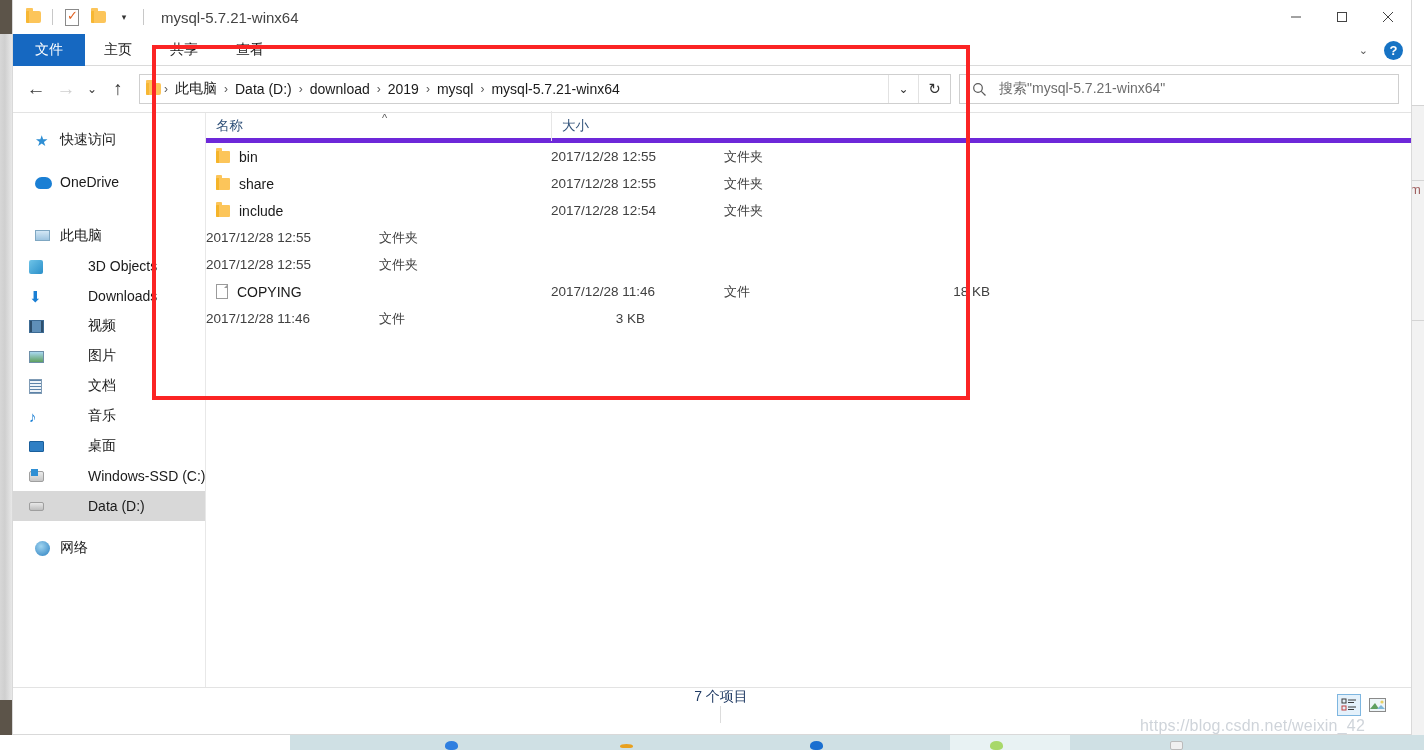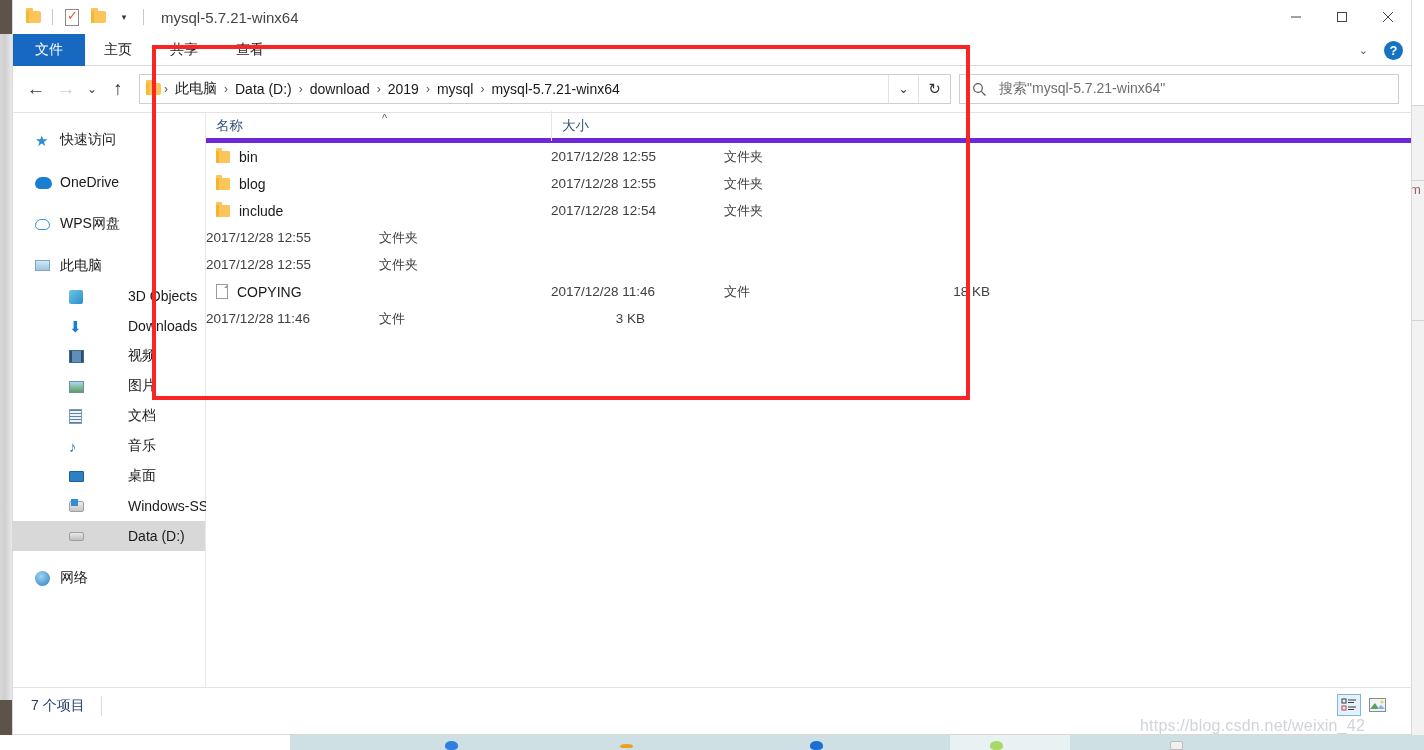--- a/index.html
+++ b/index.html
@@ -196,21 +196,21 @@
     display: flex; height: 575px; border-top: 1px solid #e3e3e3;
   }
   #sidebar {
     width: 193px; flex: 0 0 193px; padding-top: 12px; background: #fff;
     border-right: 1px solid #e8e8e8; position: relative;
   }
   .nav-item {
     height: 30px; display: flex; align-items: center; gap: 8px;
     font-size: 14px; color: #1a1a1a; padding-left: 22px; white-space: nowrap;
   }
-  .nav-item.child { padding-left: 56px; gap: 42px; }
+  .nav-item.child { padding-left: 16px; gap: 42px; }
   .nav-item.selected { background: #d8d8d8; }
   .nav-gap { height: 12px; }
   .nav-ico { width: 17px; height: 17px; flex: 0 0 17px; position: relative; }
 
   
   .ico-star { color:#2f8fd4; font-size:15px; line-height:17px; }
   .ico-onedrive { width:17px; height:12px; background:#1a7fd4; border-radius: 9px 9px 7px 7px; margin-top:3px; }
   .ico-wps { width:15px; height:11px; border:1.5px solid #2f8fd4; border-radius: 8px 8px 6px 6px; margin-top:3px; }
   .ico-pc { width:15px; height:11px; background: linear-gradient(#d3e7f5,#9dc4e0); border:1px solid #7fa7c2; margin-top:2px; }
   .ico-3d { width:14px; height:14px; background: linear-gradient(135deg,#6fc4e8,#2a8fc9); margin-top:2px; transform: rotate(0deg); border-radius:2px; }
@@ -265,21 +265,21 @@
     width: 12px; height: 15px; background: #fff; border: 1px solid #9b9b9b; position: relative;
   }
   .row-file-ico::after {
     content:""; position:absolute; right:-1px; top:-1px; border-width: 0 0 4px 4px;
     border-style: solid; border-color: transparent transparent #9b9b9b transparent;
   }
 
   
   #statusbar {
     height: 36px; border-top: 1px solid #e3e3e3; display: flex; align-items: center;
-    position: relative; background: #fff;
+    position: relative; background: #fff; flex-direction: column;
   }
   #status-count { font-size: 14px; color: #1f3a63; padding-left: 18px; }
   #status-sep { width: 1px; height: 20px; background: #dcdcdc; margin-left: 16px; }
   #view-buttons { position: absolute; right: 22px; top: 6px; display: flex; gap: 4px; }
   .vbtn { width: 24px; height: 22px; display: flex; align-items: center; justify-content: center; }
   .vbtn.active { border: 1px solid #7eb6e0; background: #e4f1fb; }
 
   
   #watermark {
     position: absolute; left: 1140px; top: 717px; font-size: 16px;
@@ -434,26 +434,20 @@
         <span>快速访问</span>
       </div>
       <div class="nav-gap"></div>
       <div class="nav-item">
         <span class="nav-ico">
             <span class="ico-onedrive" style="display:block"></span>
           </span>
         <span>OneDrive</span>
       </div>
       <div class="nav-gap"></div>
-      <div class="nav-item">
-        <span class="nav-ico">
-            <span class="ico-wps" style="display:block"></span>
-          </span>
-        <span>WPS网盘</span>
-      </div>
       <div class="nav-gap"></div>
       <div class="nav-item">
         <span class="nav-ico">
             <span class="ico-pc" style="display:block"></span>
           </span>
         <span>此电脑</span>
       </div>
       <div class="nav-item child">
         <span class="nav-ico">
             <span class="ico-3d" style="display:block"></span>
@@ -526,21 +520,21 @@
             <span class="row-folder-ico"></span>
             <span>bin</span>
           </div>
           <div class="f-date">2017/12/28 12:55</div>
           <div class="f-type">文件夹</div>
           <div class="f-size"></div>
         </div>
         <div class="frow">
           <div class="f-name">
             <span class="row-folder-ico"></span>
-            <span>blog</span>
+            <span>share</span>
           </div>
           <div class="f-date">2017/12/28 12:55</div>
           <div class="f-type">文件夹</div>
           <div class="f-size"></div>
         </div>
         <div class="frow">
           <div class="f-name">
             <span class="row-folder-ico"></span>
             <span>include</span>
           </div>

